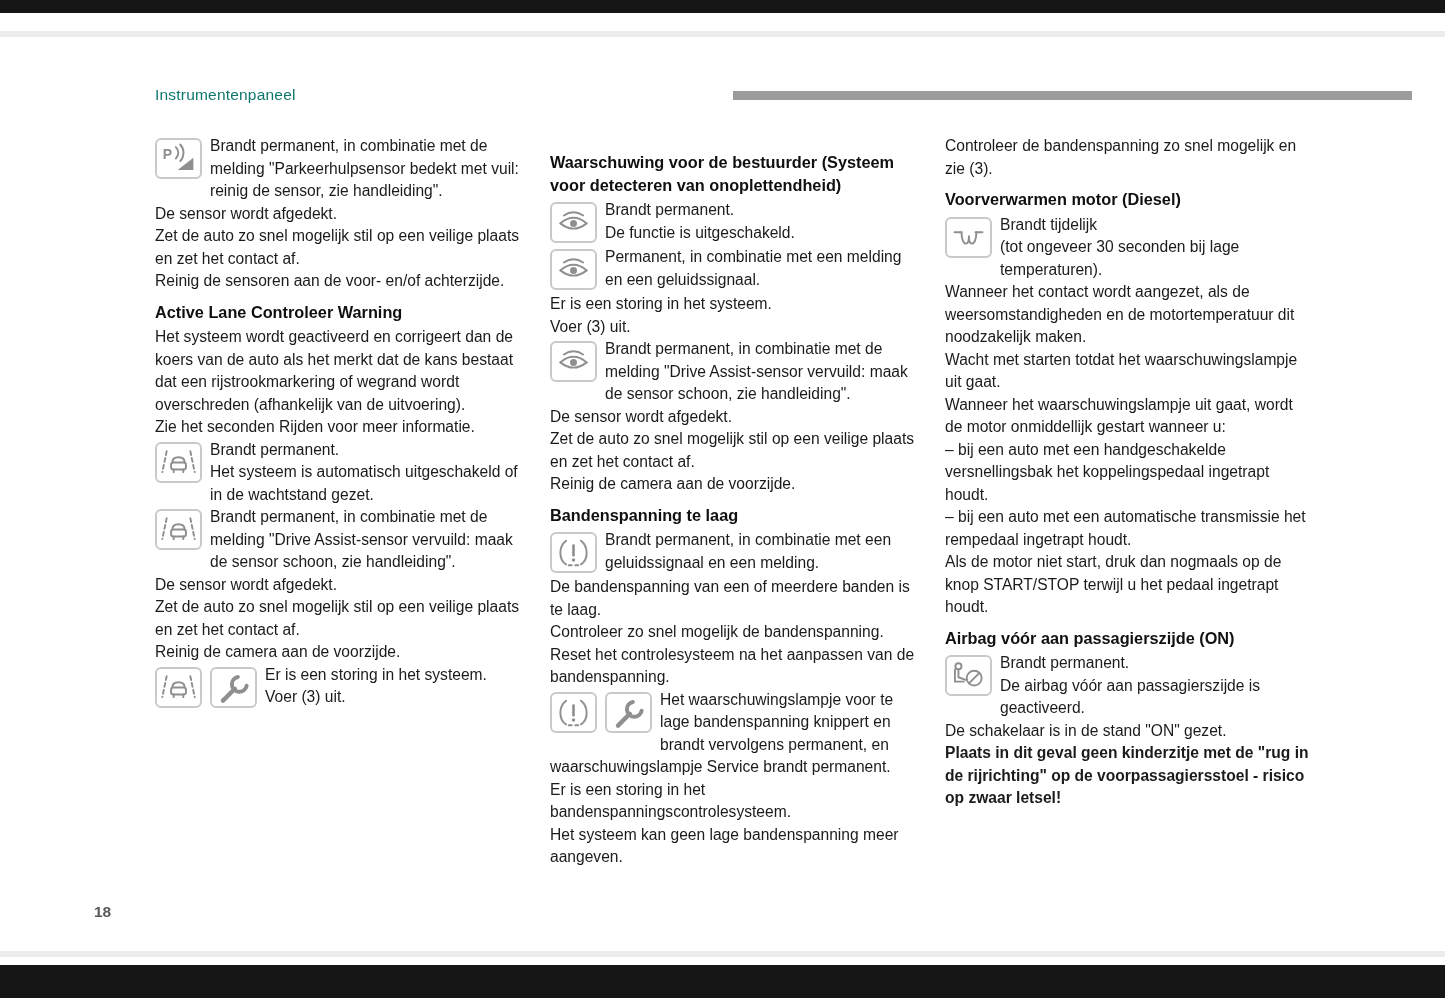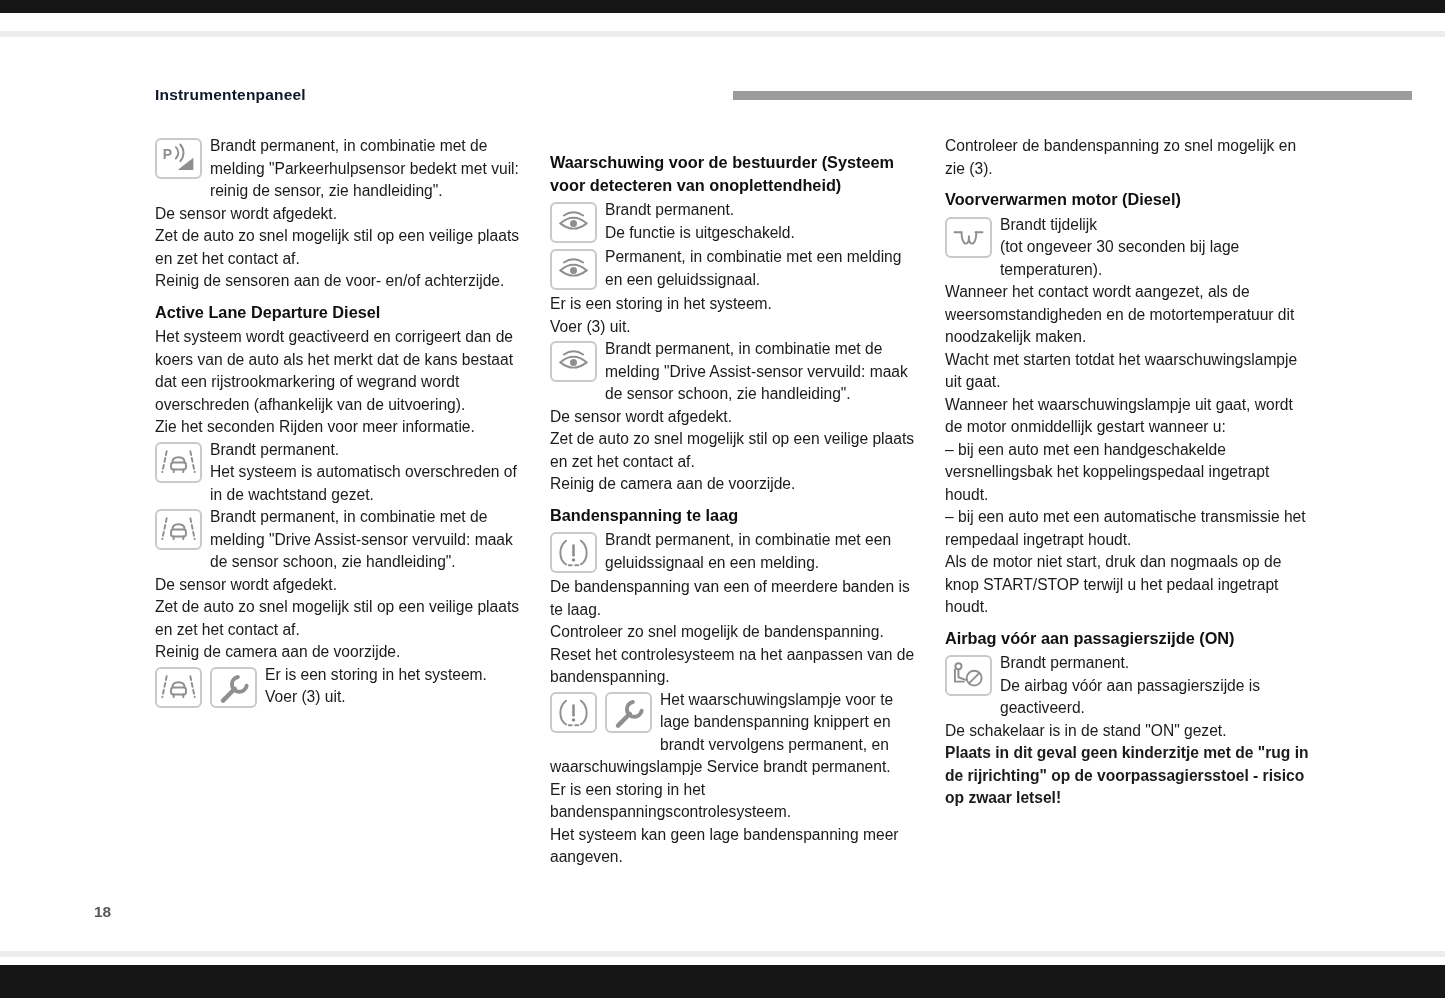--- a/index.html
+++ b/index.html
@@ -10,21 +10,21 @@
     color:#1b1b1b;
     -webkit-font-smoothing:antialiased;
   }
   .edge-top    { position:absolute; left:0; top:0;    width:100%; height:13px; background:#161616; }
   .edge-top-band { position:absolute; left:0; top:31px; width:100%; height:6px; background:#ececec; }
   .edge-bottom-band { position:absolute; left:0; top:951px; width:100%; height:6px; background:#ececec; }
   .edge-bottom { position:absolute; left:0; top:965px; width:100%; height:33px; background:#161616; }
 
   .running-head {
     position:absolute; left:155px; top:86px;
-    font-size:15.5px; color:#0f172a; letter-spacing:0.2px;font-weight:bold;
+    font-size:15.5px; color:#0f766e; letter-spacing:0.2px;
   }
   .head-rule {
     position:absolute; left:733px; top:91px; width:679px; height:9px;
     background:#9c9c9c;
   }
 
   .columns {
     position:absolute; left:155px; top:135px;
     display:flex; gap:26px; align-items:flex-start;
   }
@@ -69,32 +69,32 @@
             <svg width="41" height="35" viewBox="0 0 46 40" fill="none" stroke="#8f8f8f" stroke-width="2.2" stroke-linecap="round" stroke-linejoin="round" xmlns="http://www.w3.org/2000/svg">
               <text x="5" y="20" font-family="Liberation Sans, sans-serif" font-size="16" font-weight="bold" fill="#8f8f8f" stroke="none">P</text>
               <path d="M20 7 a9 9 0 0 1 0 13"></path>
               <path d="M25 4 a14 14 0 0 1 0 19"></path>
               <path d="M22 33 L40 33 L40 19 Z" fill="#8f8f8f" stroke="none"></path>
             </svg>
           </span><span>Brandt permanent, in combinatie met de melding "</span><strong>Parkeerhulpsensor bedekt met vuil: reinig de sensor, zie handleiding</strong><span>".</span></p>
         <p class="para"><span>De sensor wordt afgedekt.</span></p>
         <p class="para"><span>Zet de auto zo snel mogelijk stil op een veilige plaats en zet het contact af.</span></p>
         <p class="para"><span>Reinig de sensoren aan de voor- en/of achterzijde.</span></p>
-        <h3 class="heading">Active Lane Departure Diesel</h3>
+        <h3 class="heading">Active Lane Controleer Warning</h3>
         <p class="para"><span>Het systeem wordt geactiveerd en corrigeert dan de koers van de auto als het merkt dat de kans bestaat dat een rijstrookmarkering of wegrand wordt overschreden (afhankelijk van de uitvoering).</span></p>
         <p class="para"><span>Zie het seconden </span><strong>Rijden</strong><span> voor meer informatie.</span></p>
         <p class="para"><span class="icon-box">
             <svg width="41" height="35" viewBox="0 0 46 40" fill="none" stroke="#8f8f8f" stroke-width="2.2" stroke-linecap="round" stroke-linejoin="round" xmlns="http://www.w3.org/2000/svg">
               <path d="M9.5 7 L4.5 31" stroke-dasharray="4.5 3.5"></path>
               <path d="M36.5 7 L41.5 31" stroke-dasharray="4.5 3.5"></path>
               <path d="M16 20 c0-4 3-6 7-6 s7 2 7 6"></path>
               <rect x="14.5" y="20" width="17" height="8" rx="2.5"></rect>
               <path d="M17.5 28 v3 M28.5 28 v3"></path>
             </svg>
-          </span><span>Brandt permanent.</span><br><span>Het systeem is automatisch overschreden of in de wachtstand gezet.</span></p>
+          </span><span>Brandt permanent.</span><br><span>Het systeem is automatisch uitgeschakeld of in de wachtstand gezet.</span></p>
         <p class="para"><span class="icon-box">
             <svg width="41" height="35" viewBox="0 0 46 40" fill="none" stroke="#8f8f8f" stroke-width="2.2" stroke-linecap="round" stroke-linejoin="round" xmlns="http://www.w3.org/2000/svg">
               <path d="M9.5 7 L4.5 31" stroke-dasharray="4.5 3.5"></path>
               <path d="M36.5 7 L41.5 31" stroke-dasharray="4.5 3.5"></path>
               <path d="M16 20 c0-4 3-6 7-6 s7 2 7 6"></path>
               <rect x="14.5" y="20" width="17" height="8" rx="2.5"></rect>
               <path d="M17.5 28 v3 M28.5 28 v3"></path>
             </svg>
           </span><span>Brandt permanent, in combinatie met de melding "</span><strong>Drive Assist-sensor vervuild: maak de sensor schoon, zie handleiding</strong><span>".</span></p>
         <p class="para"><span>De sensor wordt afgedekt.</span></p>

